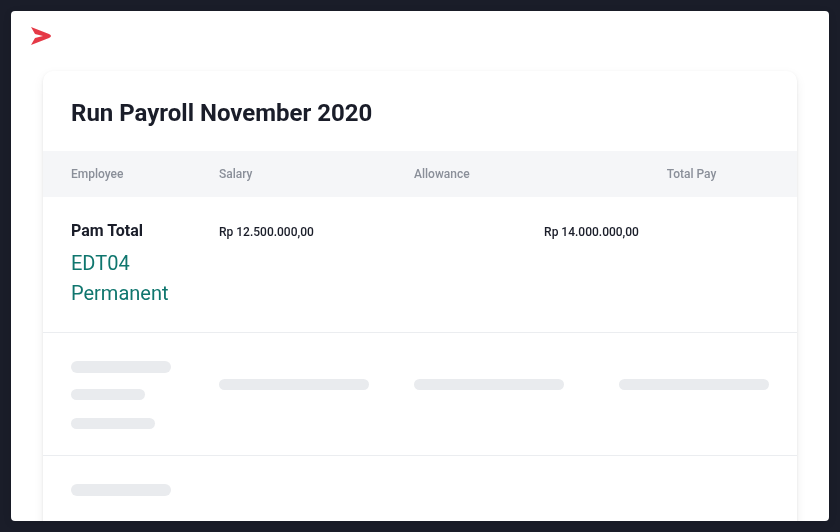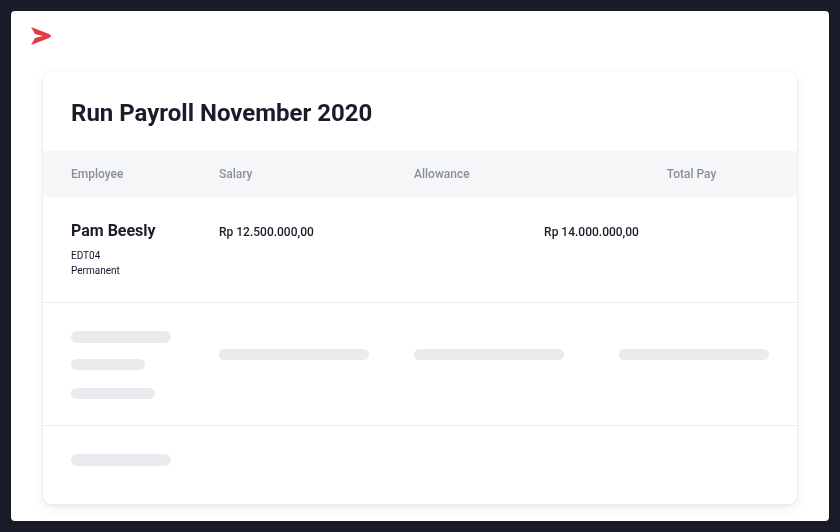--- a/index.html
+++ b/index.html
@@ -80,22 +80,22 @@
       padding: 24px 28px;
       border-bottom: 1px solid #ebedf0;
     }
     .employee-name {
       font-size: 16px;
       font-weight: 700;
       color: #1a1d29;
       margin-bottom: 8px;
     }
     .employee-meta {
-      font-size: 10px;
-      color: #0f172a;
+      font-size: 20px;
+      color: #0f766e;
       line-height: 1.5;
     }
     .cell-value {
       font-size: 12px;
       font-weight: 500;
       color: #1a1d29;
       padding-top: 4px;
     }
     .skeleton-row {
       display: flex;
@@ -160,21 +160,21 @@
       <div class="table">
         <div class="table-header">
           <div class="th col-employee">Employee</div>
           <div class="th col-salary">Salary</div>
           <div class="th col-allowance">Allowance</div>
           <div class="th col-total">Total Pay</div>
         </div>
 
         <div class="table-row">
           <div class="col-employee">
-            <div class="employee-name">Pam Beesly</div>
+            <div class="employee-name">Pam Total</div>
             <div class="employee-meta">EDT04</div>
             <div class="employee-meta">Permanent</div>
           </div>
           <div class="col-salary cell-value">Rp 12.500.000,00</div>
           <div class="col-total cell-value">Rp 14.000.000,00</div>
         </div>
 
         <div class="skeleton-row">
           <div class="skeleton-col1">
             <div class="sk-bar sk-name"></div><br>

